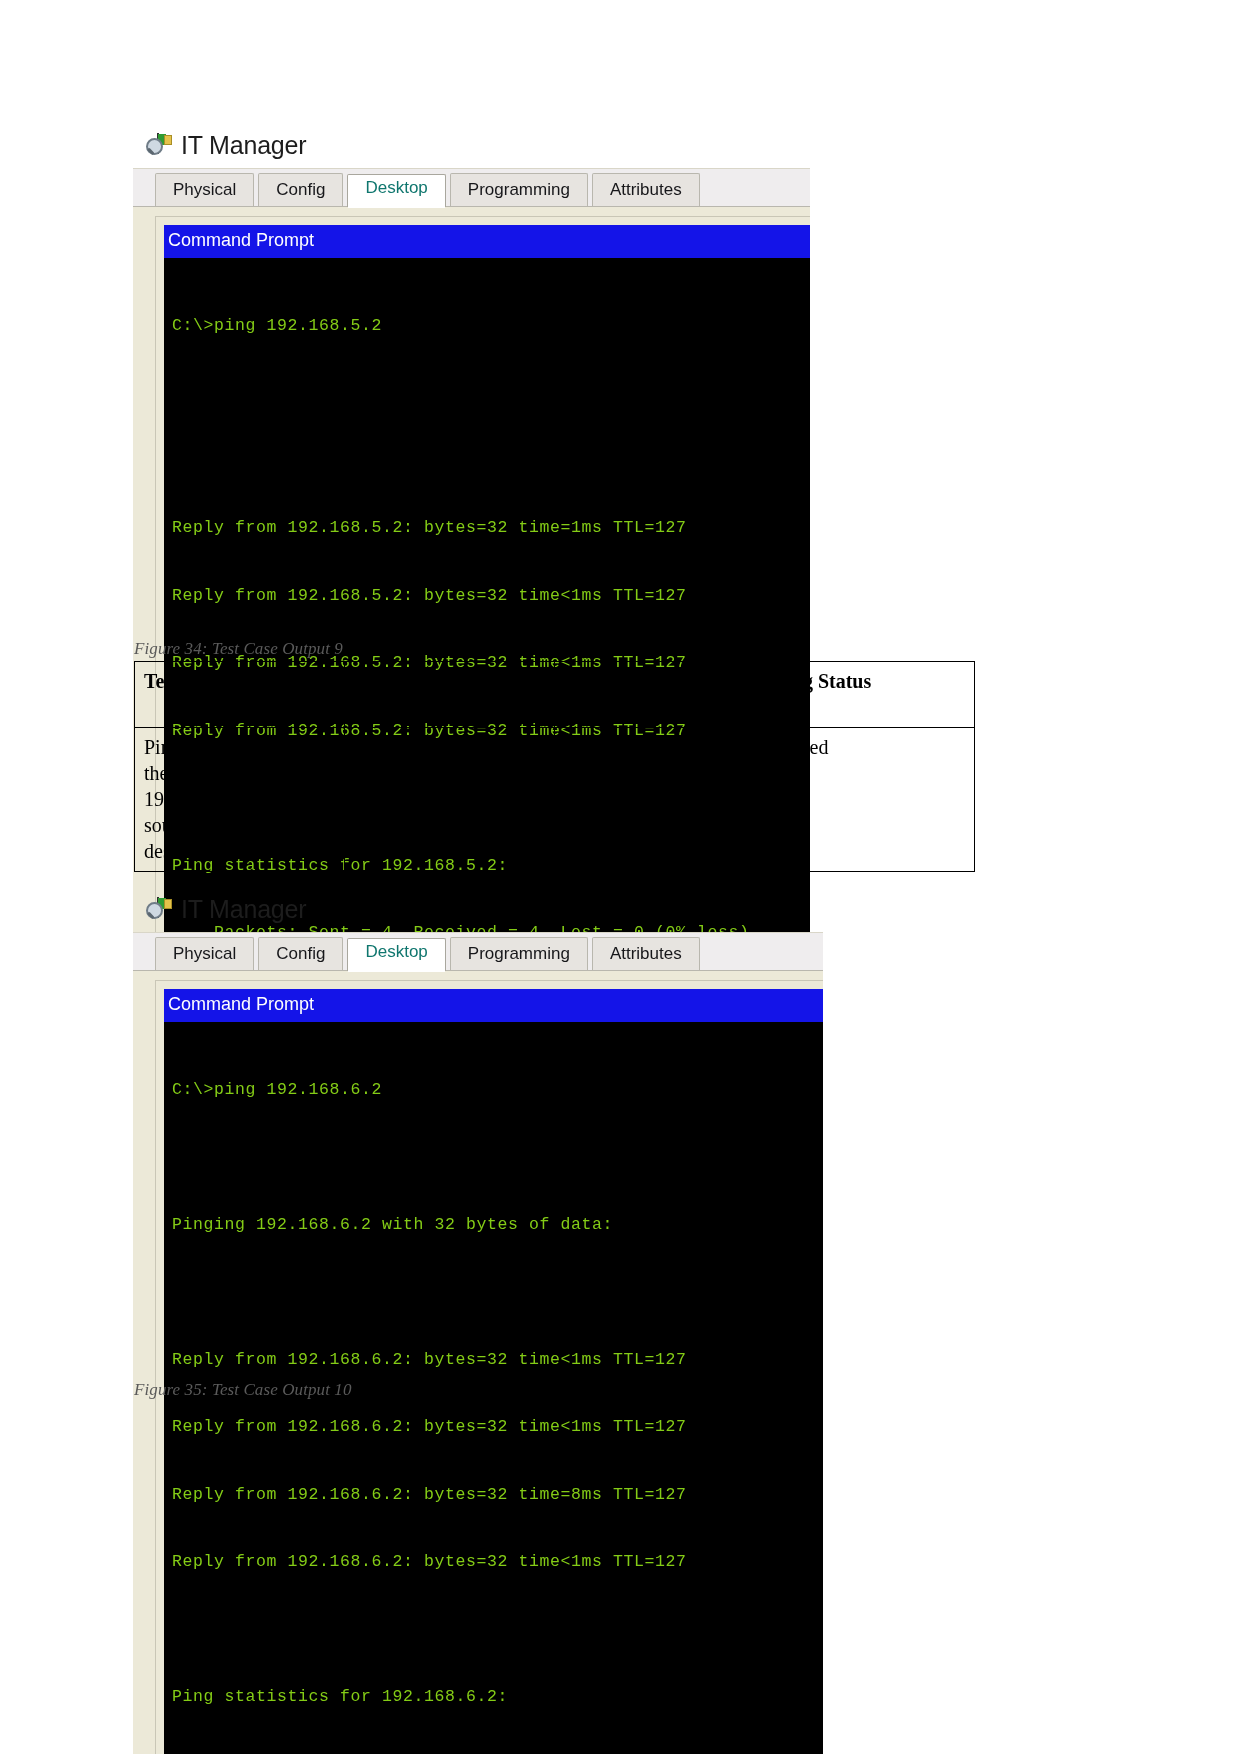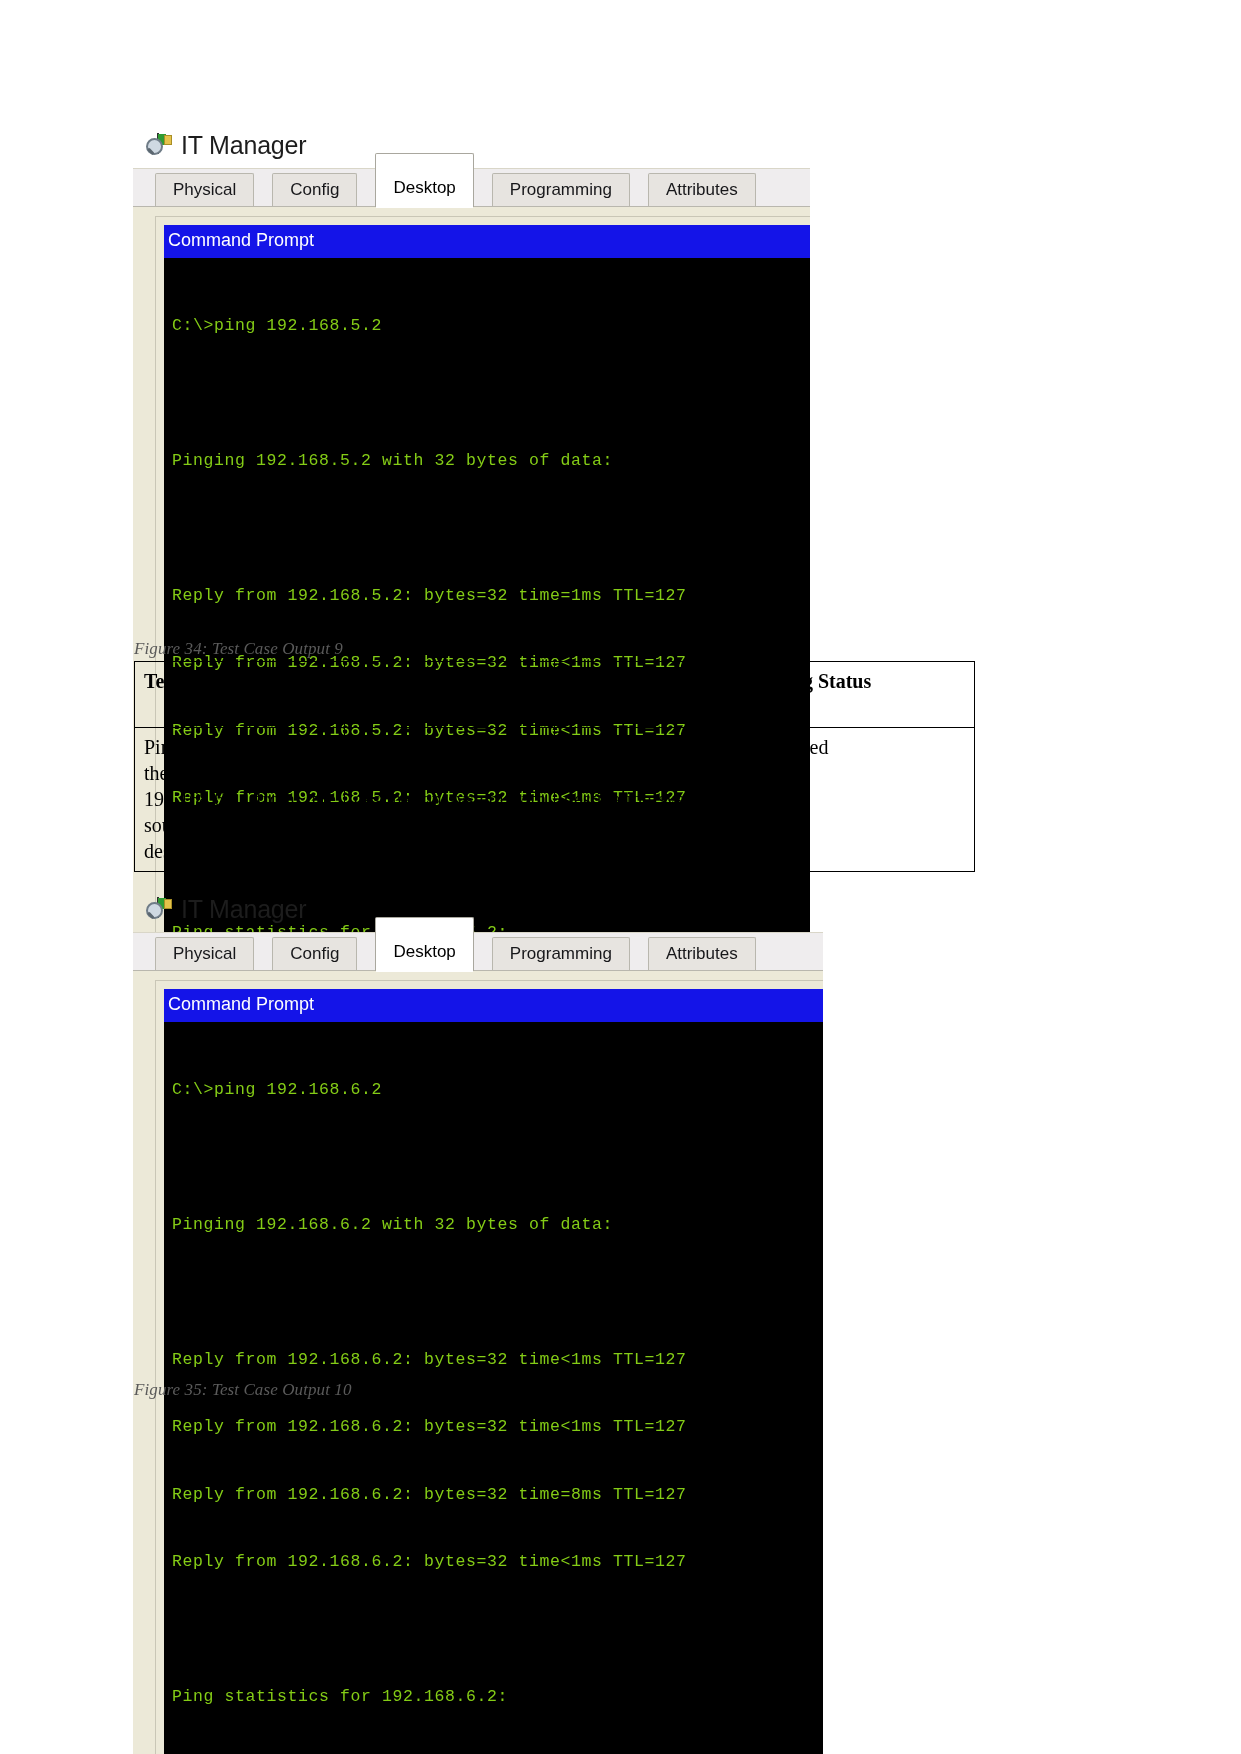--- a/index.html
+++ b/index.html
@@ -107,30 +107,30 @@
     background: #b9b7ae;
   }
   .pt-tab {
     font-family: "Liberation Sans", sans-serif;
     font-size: 17px;
     color: #17171a;
     padding: 6px 17px 7px 17px;
     background: #e7e4e0;
     border: 1px solid #b9b7ae;
     border-bottom: none;
-    margin-right: 18px;
+    margin-right: 4px;
     position: relative;
     border-radius: 2px 2px 0 0;
     white-space: nowrap;
     line-height: 1.2;
   }
   .pt-tab.active {
     background: #ffffff;
-    color: #000000;
-    padding: 24px 17px 9px 17px;
+    color: #0f766e;
+    padding: 3px 17px 9px 17px;
     z-index: 3;
     border-color: #a9a79e;
   }
   .pt-tab.active:after {
     content: "";
     position: absolute;
     left: 0; right: 0; bottom: -1px;
     height: 2px;
     background: #ffffff;
   }
@@ -226,21 +226,20 @@
         <div class="pt-tab">Programming</div>
         <div class="pt-tab">Attributes</div>
       </div>
 
       <div class="pt-body">
         <div class="pt-inner">
           <div class="pt-cmdbar">Command Prompt</div>
           <div class="pt-console">
             <div class="ln">C:\&gt;ping 192.168.5.2</div>
             <div class="ln"></div>
-            <div class="ln">Pinging 192.168.5.2 with 32 bytes of data:</div>
             <div class="ln"></div>
             <div class="ln">Reply from 192.168.5.2: bytes=32 time=1ms TTL=127</div>
             <div class="ln">Reply from 192.168.5.2: bytes=32 time&lt;1ms TTL=127</div>
             <div class="ln">Reply from 192.168.5.2: bytes=32 time&lt;1ms TTL=127</div>
             <div class="ln">Reply from 192.168.5.2: bytes=32 time&lt;1ms TTL=127</div>
             <div class="ln"></div>
             <div class="ln">Ping statistics for 192.168.5.2:</div>
             <div class="ln">    Packets: Sent = 4, Received = 4, Lost = 0 (0% loss),</div>
             <div class="ln">Approximate round trip times in milli-seconds:</div>
             <div class="ln">    Minimum = 0ms, Maximum = 1ms, Average = 0ms</div>

